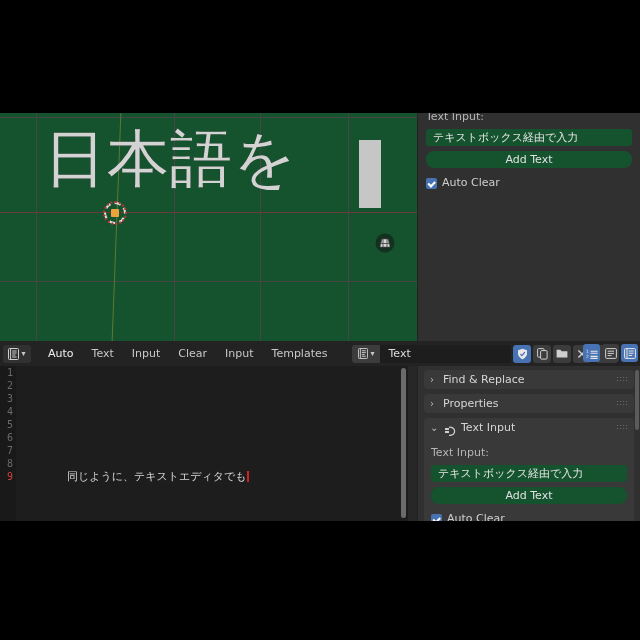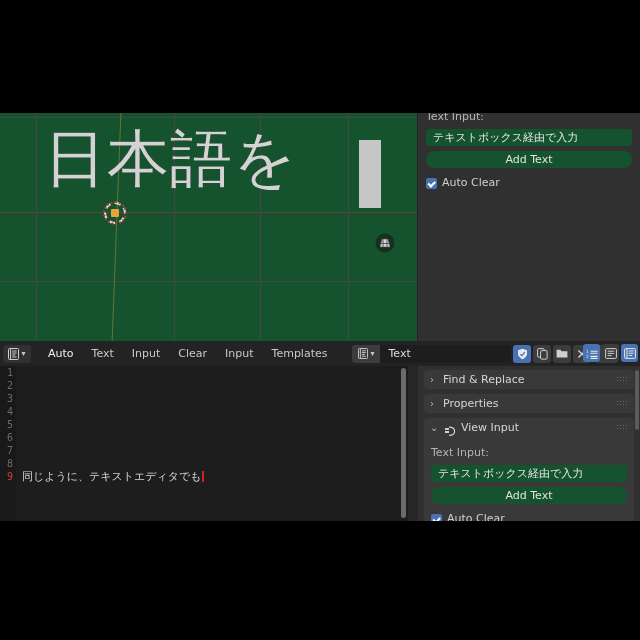--- a/index.html
+++ b/index.html
@@ -70,21 +70,21 @@
       justify-content:center;}
   .tg.off{background:#3c3c3c;}
 
   
   #editor-body{position:absolute;left:0;top:253px;width:408px;height:155px;background:#1d1d1d;overflow:hidden;}
   #gutter{position:absolute;left:0;top:0;width:16px;height:100%;background:#191919;}
   .lnum{font-family:"DejaVu Sans Mono","Liberation Mono",monospace;font-size:10px;color:#6a6a6a;
         text-align:right;padding-right:3px;height:13px;line-height:13px;}
   .lnum.cur{color:#d04040;}
   #codearea{position:absolute;left:16px;top:0;right:0;height:100%;}
-  .codeline{height:13px;line-height:13px;font-size:11px;color:#d8d8d8;padding-left:6px;white-space:nowrap;}
+  .codeline{height:13px;line-height:13px;font-size:11px;color:#d8d8d8;padding-left:6px;white-space:nowrap;margin-left:45px;}
   #caret-txt{display:inline-block;width:2px;height:11px;background:#cc2222;vertical-align:-2px;}
   #ed-scroll{position:absolute;left:401px;top:2px;width:5px;height:150px;background:#6b6b6b;border-radius:3px;}
 
   
   #sidebar{position:absolute;left:417px;top:253px;width:223px;height:155px;background:#303030;
            border-left:1px solid #232323;box-sizing:border-box;padding:4px 6px 0 6px;overflow:hidden;}
   .panel{background:#393939;border-radius:4px;margin-bottom:5px;}
   .panel-head{height:19px;display:flex;align-items:center;gap:5px;padding:0 6px;position:relative;}
   .panel-title{color:#d5d5d5;font-size:11px;}
   .chev{color:#b9b9b9;font-size:10px;width:8px;display:inline-block;}
@@ -270,21 +270,21 @@
 
       <div class="panel">
         <div class="panel-head">
           <span class="chev">⌄</span>
           <span class="addon-icon">
             <svg width="13" height="11" viewBox="0 0 13 11">
               <path d="M2 2 H6 V4 H2 Z M2 5 H6 V7 H2 Z" fill="#d0d0d0"></path>
               <path d="M6 1.2 C10 1.2 11.6 3 11.6 5.3 C11.6 7.6 10 9.4 6 9.4" fill="none" stroke="#d0d0d0" stroke-width="1.2"></path>
             </svg>
           </span>
-          <span class="panel-title">View Input</span>
+          <span class="panel-title">Text Input</span>
           <span class="grip"></span>
         </div>
         <div class="panel-body">
           <div class="plabel" style="margin:6px 0 6px 0;">Text Input:</div>
           <div class="pfield">テキストボックス経由で入力</div>
           <div class="pbtn" style="margin-top:5px;">Add Text</div>
           <div class="pcheckrow" style="margin-top:8px;">
             <span class="cbox"></span>
             <span class="cblabel">Auto Clear</span>
           </div>

